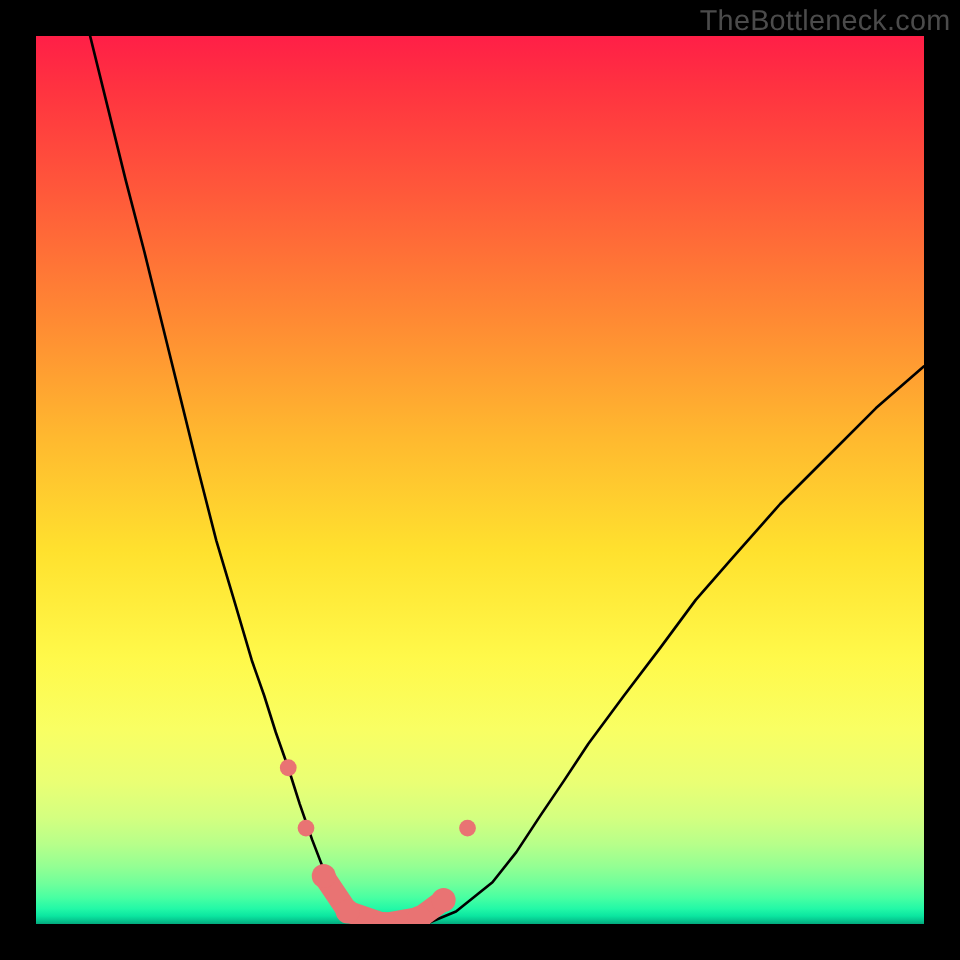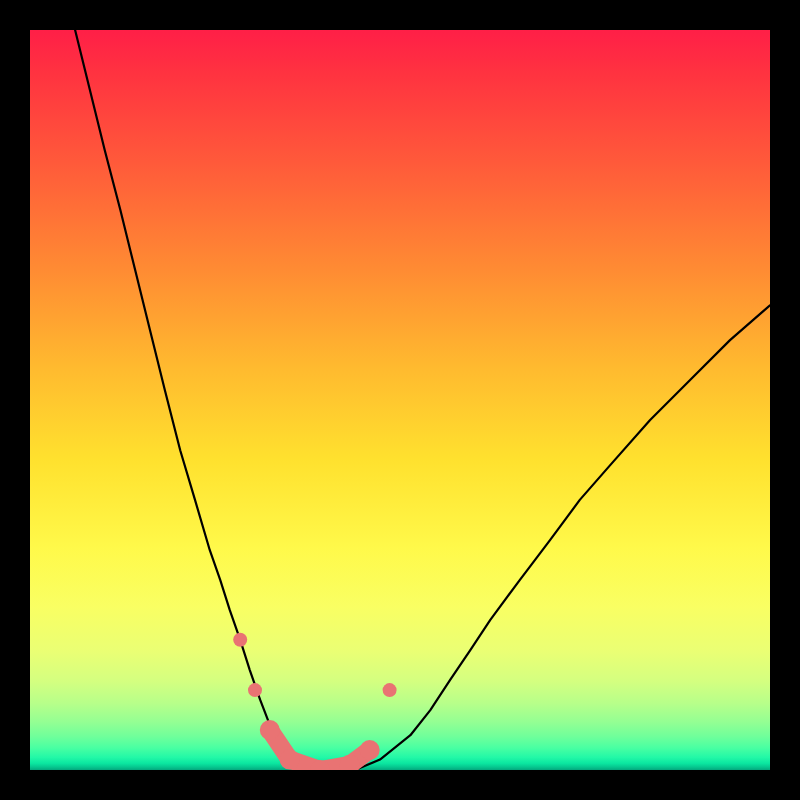--- a/index.html
+++ b/index.html
@@ -79,14 +79,15 @@
           <circle cx="259.7" cy="729.6" r="10" fill="#e97373" stroke="#d85e5e" stroke-width="0"></circle>
           <circle cx="290.1" cy="740.0" r="10" fill="#e97373" stroke="#d85e5e" stroke-width="0"></circle>
           <circle cx="319.7" cy="734.8" r="10" fill="#e97373" stroke="#d85e5e" stroke-width="0"></circle>
           <circle cx="339.7" cy="720.0" r="10" fill="#e97373" stroke="#d85e5e" stroke-width="0"></circle>
           <circle cx="359.6" cy="660.1" r="7" fill="#e97373" stroke="#d85e5e" stroke-width="0"></circle>
         </g>
     </svg>
 
   </div>
 
+  <div class="watermark">TheBottleneck.com</div>
 
 </div>
 
 </body></html>

